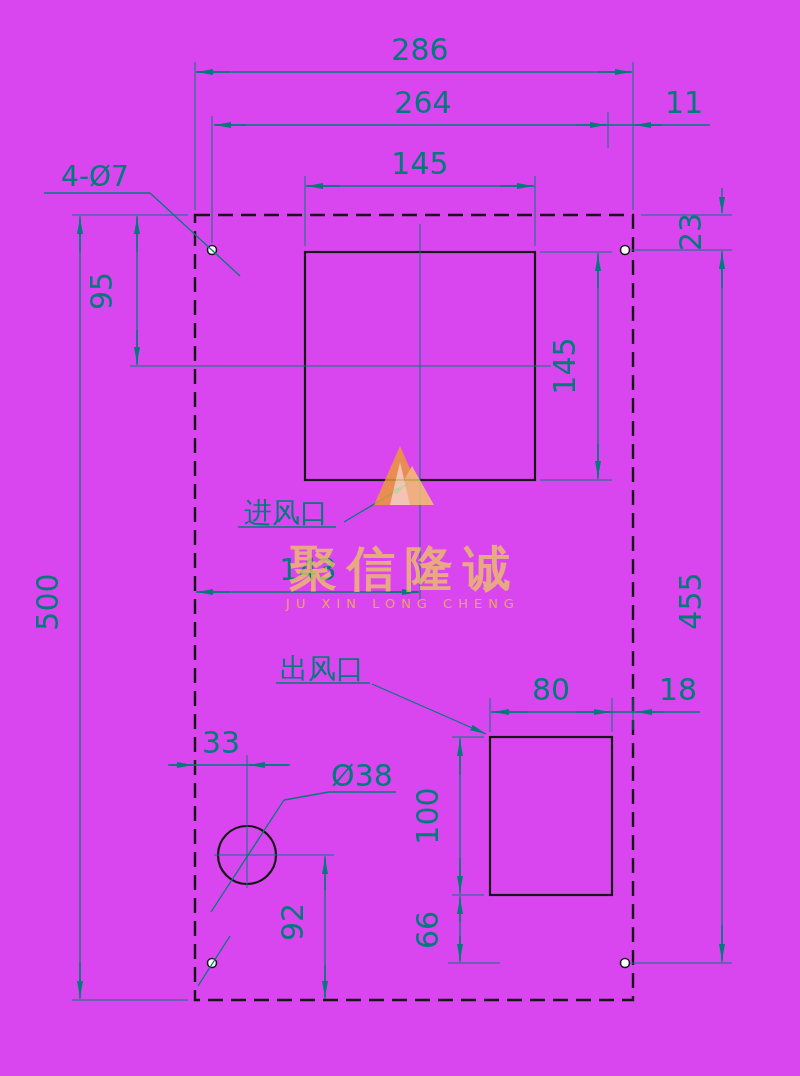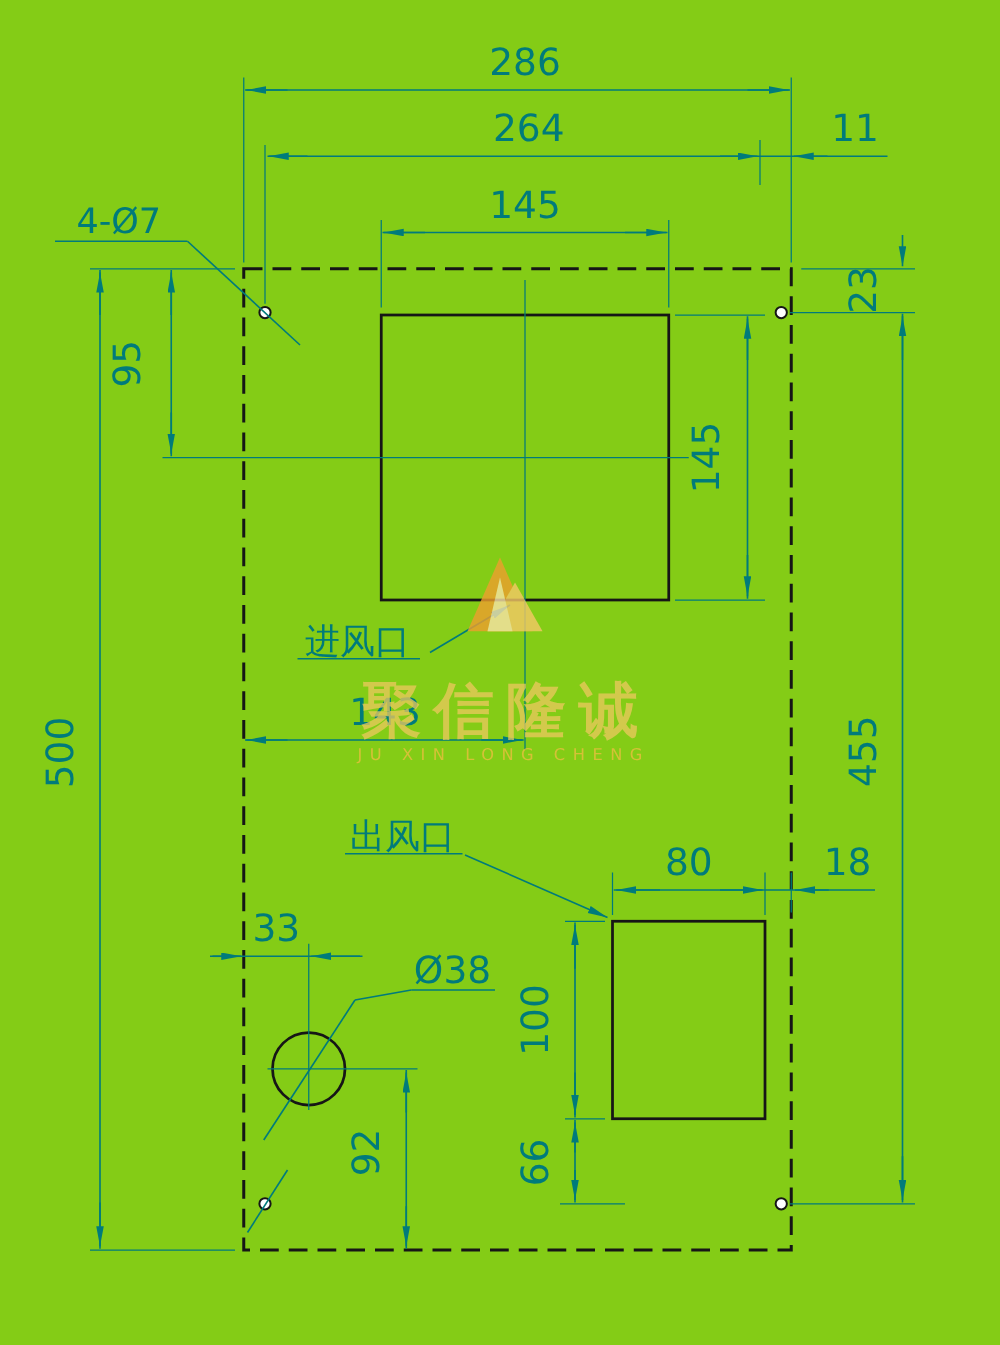--- a/index.html
+++ b/index.html
@@ -1,16 +1,16 @@
 <!DOCTYPE html>
 <html><head>
 <meta charset="utf-8">
 <style>
   html,body{margin:0;padding:0;background:#ffffff;}
-  .stage{width:800px;height:1076px;position:relative;background:#84cc16;overflow:hidden;}
+  .stage{width:800px;height:1076px;position:relative;background:#d946ef;overflow:hidden;}
   svg{display:block;}
   
   .geo{stroke:#161616;stroke-width:2.2;fill:none;}
   .panel{stroke:#161616;stroke-width:2.4;fill:none;stroke-dasharray:15 8;}
   .hole{stroke:#161616;stroke-width:1.6;fill:#ffffff;}
   
   .dl{stroke:#007b7b;stroke-width:1.3;fill:none;}
   .ext{stroke:#007b7b;stroke-width:1;fill:none;}
   .cl{stroke:#007b7b;stroke-width:1;fill:none;}
   text{fill:#007b7b;font-family:"DejaVu Sans","Liberation Sans",sans-serif;}

